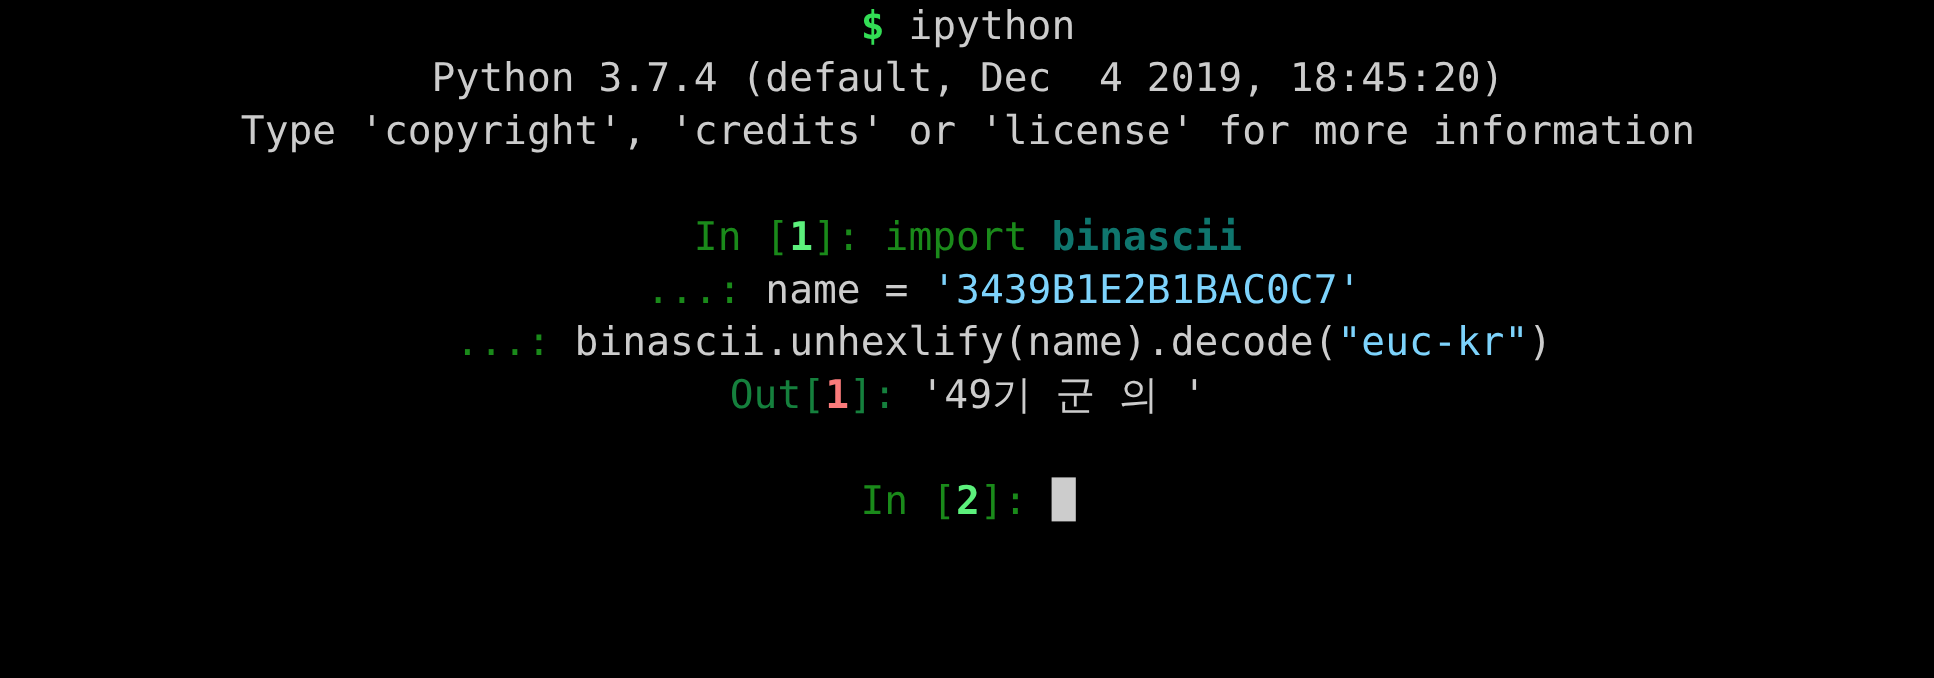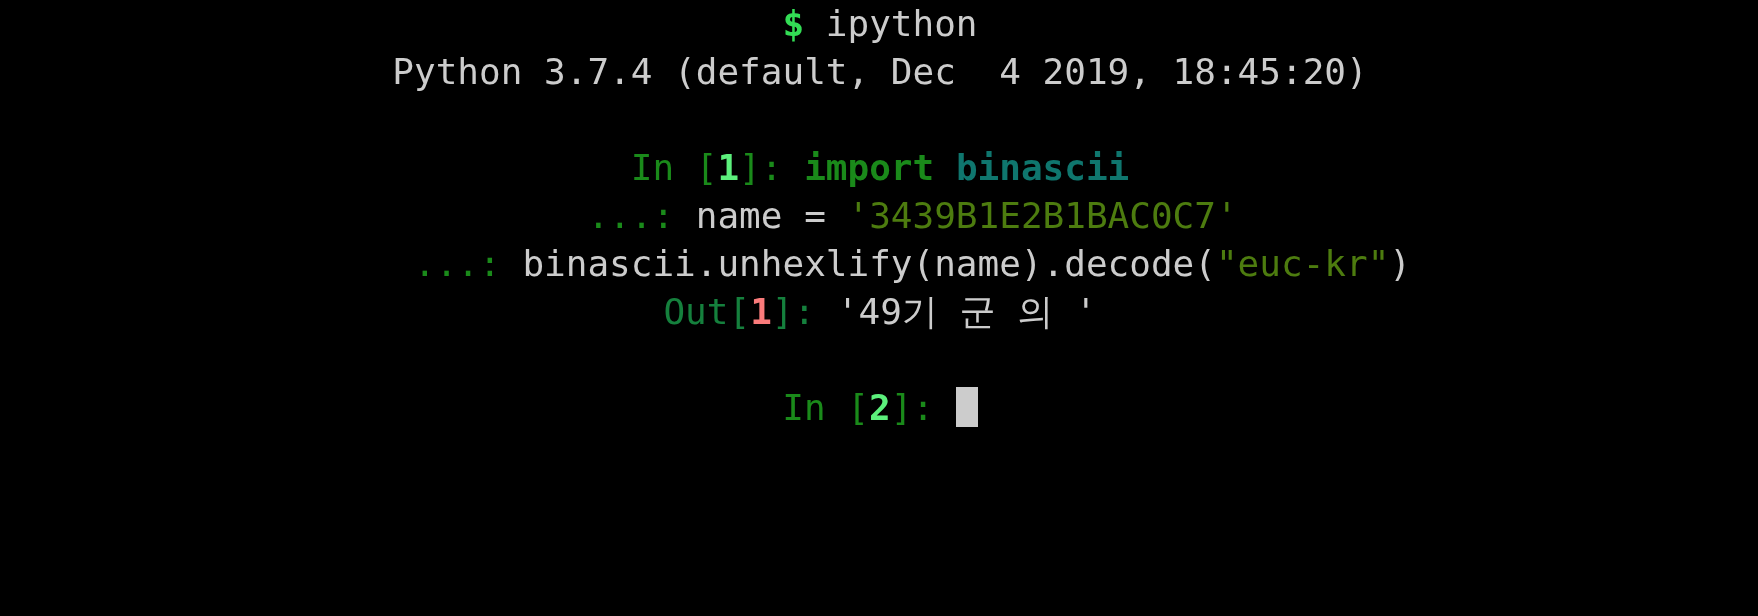--- a/index.html
+++ b/index.html
@@ -36,41 +36,42 @@
 
   .tok { white-space: pre; }
 
   .c-prompt-dollar { color: #33dd55; font-weight: bold; }
   .c-plain        { color: #cccccc; }
   .c-in-bracket   { color: #1a8a1a; }
   .c-in-number    { color: #5cf07c; font-weight: bold; }
   .c-cont         { color: #1a8a1a; }
   .c-out-bracket  { color: #15803d; }
   .c-out-number   { color: #fa7b7b; font-weight: bold; }
-  .c-keyword      { color: #1a8a1a; font-weight: bold; margin-top: 36px; }
+  .c-keyword      { color: #1a8a1a; font-weight: normal; margin-top: 36px; }
   .c-module       { color: #0f766e; font-weight: bold; }
-  .c-string       { color: #4d7c0f; }
+  .c-string       { color: #7dd3fc; }
 
   .cursor {
     display: inline-block;
     width: 22px;
     height: 40px;
     background: #cccccc;
     vertical-align: -7px;
   }
 </style>
 </head>
 <body>
 
 <div id="terminal">
 
   <div class="line"><span class="tok c-prompt-dollar">$</span><span class="tok c-plain"> ipython</span></div>
 
   <div class="line"><span class="tok c-plain">Python 3.7.4 (default, Dec  4 2019, 18:45:20)</span></div>
 
+  <div class="line"><span class="tok c-plain">Type 'copyright', 'credits' or 'license' for more information</span></div>
 
 
   <div class="line blank">&nbsp;</div>
 
   <div class="line"><span class="tok c-in-bracket">In [</span><span class="tok c-in-number">1</span><span class="tok c-in-bracket">]: </span><span class="tok c-keyword">import</span><span class="tok c-plain"> </span><span class="tok c-module">binascii</span></div>
 
   <div class="line"><span class="tok c-cont">   ...: </span><span class="tok c-plain">name = </span><span class="tok c-string">'3439B1E2B1BAC0C7'</span></div>
 
   <div class="line"><span class="tok c-cont">   ...: </span><span class="tok c-plain">binascii.unhexlify(name).decode(</span><span class="tok c-string">"euc-kr"</span><span class="tok c-plain">)</span></div>
 

